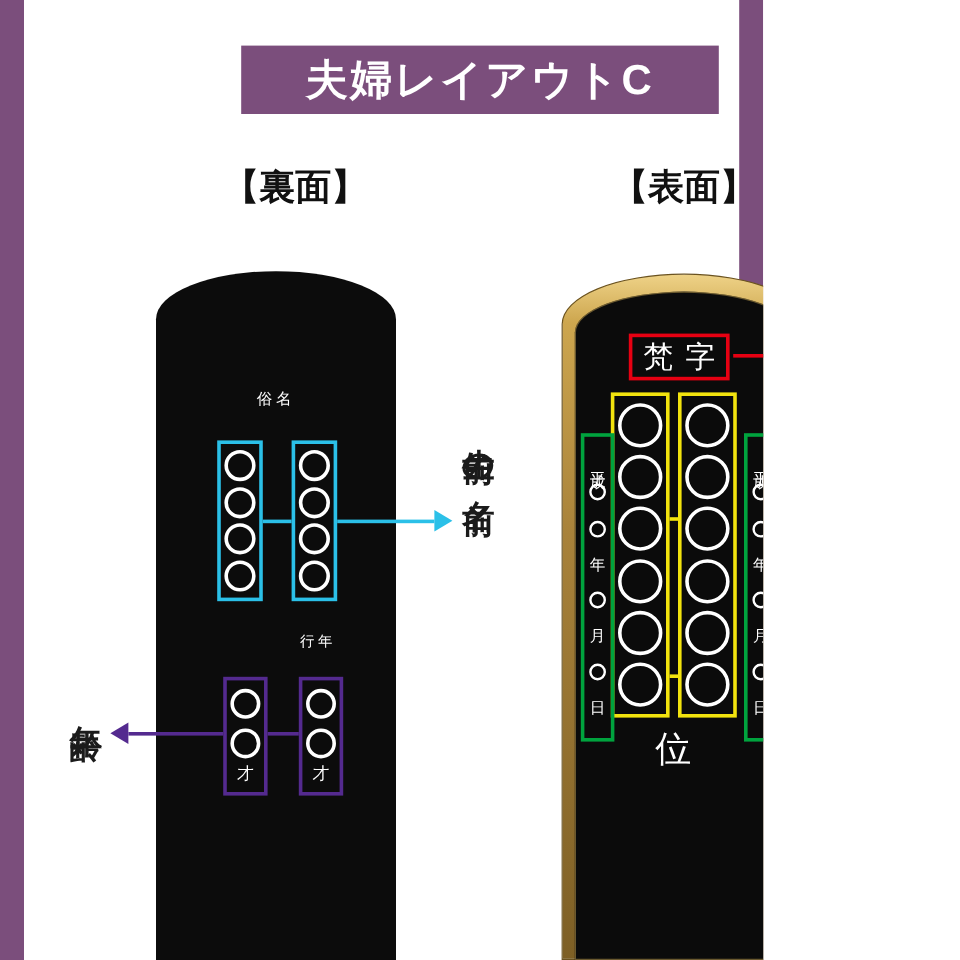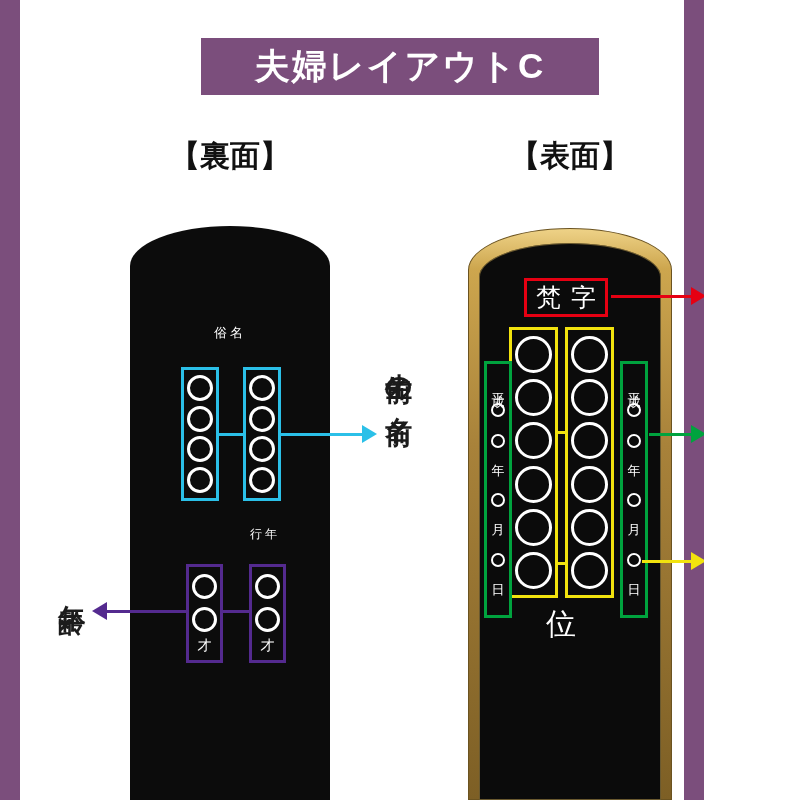--- a/index.html
+++ b/index.html
@@ -1,28 +1,28 @@
 <!DOCTYPE html>
 <html><head>
 <meta charset="utf-8">
 <style>
   * { margin:0; padding:0; box-sizing:border-box; }
   html,body { background:#fff; }
   body { font-family:"Liberation Sans", sans-serif; }
-  .page { position:relative; width:704px; height:800px; background:#fff; overflow:hidden; }
+  .page { position:relative; width:636px; height:800px; background:#fff; overflow:hidden; }
 
   .edge { position:absolute; top:0; width:20px; height:800px; background:#7b4e7c; }
   .edge.left { left:0; } .edge.right { right:0; }
 
   .banner { position:absolute; left:201px; top:38px; width:398px; height:57px; background:#7b4e7c;
             display:flex; align-items:center; justify-content:center; }
   .banner span { color:#fff; font-size:35px; font-weight:bold; letter-spacing:2px; }
 
   .sec-heading { position:absolute; top:136px; font-size:30px; font-weight:bold; color:#111; text-align:center; }
-  .sec-heading.back { left:130px; width:200px; }
+  .sec-heading.back { left:146px; width:200px; }
   .sec-heading.front { left:462px; width:216px; }
 
   .tablet-back { position:absolute; left:130px; top:226px; width:200px; height:574px; background:#0c0c0c;
                  border-radius:100px 100px 0 0 / 40px 40px 0 0; }
   .tablet-front { position:absolute; left:468px; top:228px; width:204px; height:572px;
                   background:linear-gradient(180deg,#eed287 0%,#cda64e 7%,#a8823a 38%,#7d5f25 100%);
                   border:1px solid #6b5320; border-radius:102px 102px 0 0 / 42px 42px 0 0; }
   .tablet-front-panel { position:absolute; left:479px; top:243px; width:182px; height:557px; background:#0b0b0b;
                         border-radius:91px 91px 0 0 / 34px 34px 0 0;
                         box-shadow: inset 0 0 0 1px rgba(222,184,92,.45); }

